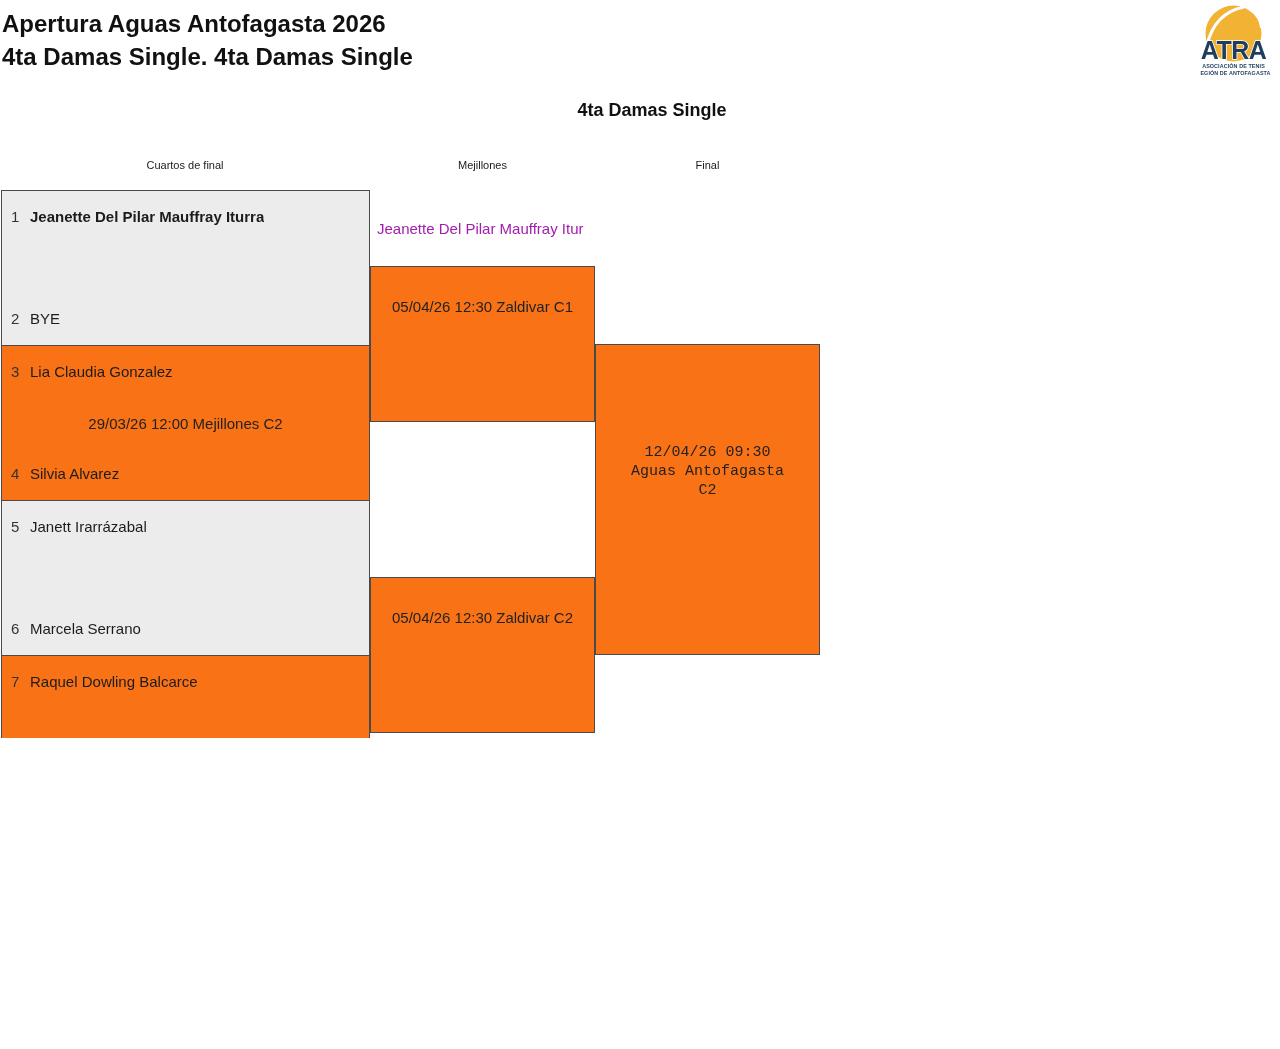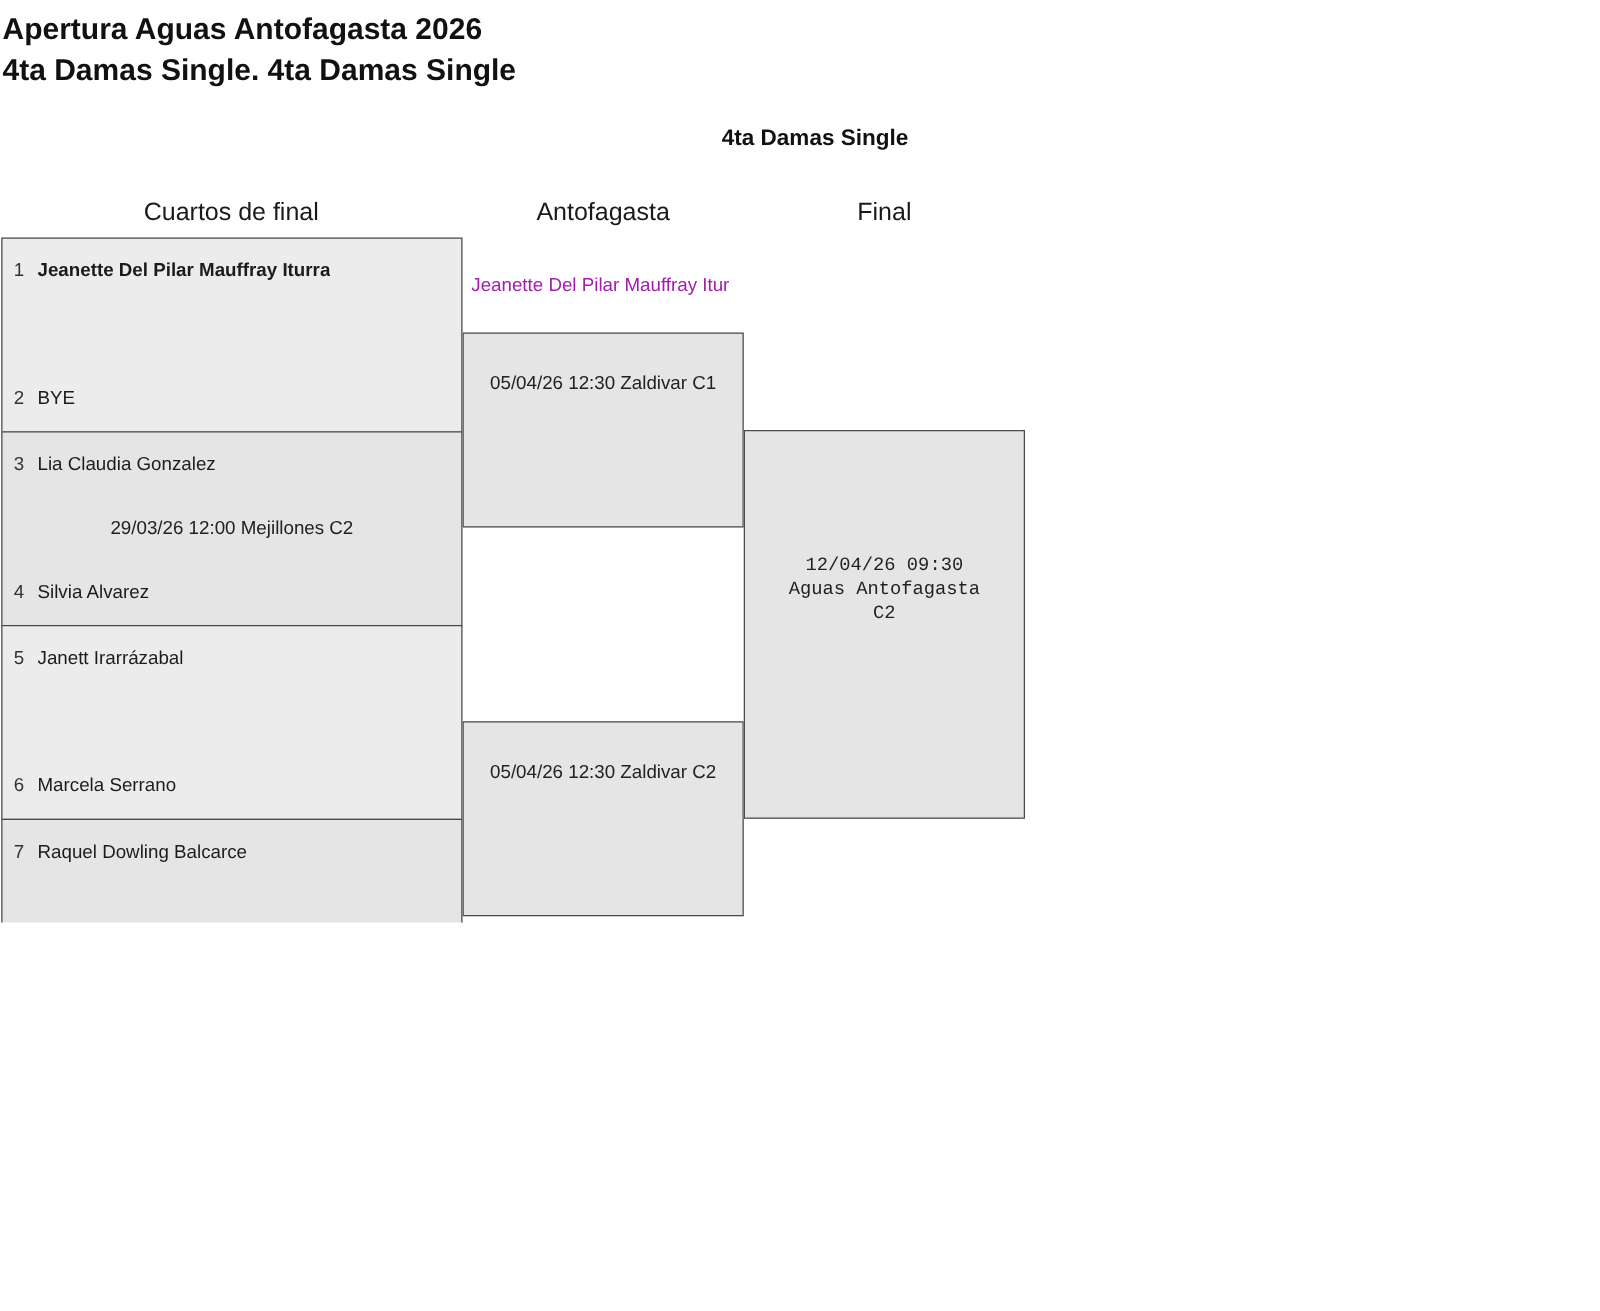--- a/index.html
+++ b/index.html
@@ -35,28 +35,28 @@
     font-size: 5.4px; font-weight: 700; letter-spacing: 0.1px;
   }
 
   .draw-heading {
     position: absolute; top: 100px; left: 12px; width: 1280px;
     text-align: center; font-size: 18px; font-weight: 700; color: #111;
   }
 
   .col-header {
     position: absolute; top: 159px; text-align: center;
-    font-size: 20px; font-weight: 500; color: #1a1a1a;
+    font-size: 11px; font-weight: 500; color: #1a1a1a;
   }
   .col-qf  { left: 0;     width: 370px; }
   .col-sf  { left: 370px; width: 225px; }
   .col-fin { left: 595px; width: 225px; }
 
   .match {
-    position: absolute; border: 1px solid #4a4a4a; background: #e5e5e5;
+    position: absolute; border: 1px solid #4a4a4a; background: #f97316;
   }
   .shaded { background: #ececec; }
 
   .qf  { left: 1px;   width: 369px; height: 156px; }
   .qf1 { top: 190px; } .qf2 { top: 345px; } .qf3 { top: 500px; } .qf4 { top: 655px; }
   .sf  { left: 370px; width: 225px; height: 156px; }
   .sf1 { top: 266px; } .sf2 { top: 577px; }
   .final-box { left: 595px; top: 344px; width: 225px; height: 311px; }
 
   .player {
@@ -90,27 +90,37 @@
   .advancer-2 { top: 530px; }
 </style>
 </head>
 <body>
 
 <div class="page">
 
   <h1 class="title">Apertura Aguas Antofagasta 2026</h1>
   <h2 class="subtitle">4ta Damas Single. 4ta Damas Single</h2>
 
+  <div class="logo">
+    <svg width="78" height="80" viewBox="0 0 78 80">
+      <circle cx="33.5" cy="31.5" r="28" fill="#F2B233"></circle>
+      <path d="M7,43 C12,22 24,9 44,5" fill="none" stroke="#ffffff" stroke-width="3"></path>
+      <path d="M49,4.5 C57,10 61,18 61.5,26" fill="none" stroke="#ffffff" stroke-width="3"></path>
+      <text class="logo-word" x="33.5" y="57" text-anchor="middle" fill="#1F3D5F">ATRA</text>
+      <text class="logo-small" x="33.5" y="66" text-anchor="middle" fill="#1F3D5F">ASOCIACIÓN DE TENIS</text>
+      <text class="logo-small" x="33.5" y="73" text-anchor="middle" fill="#1F3D5F">REGIÓN DE ANTOFAGASTA</text>
+    </svg>
+  </div>
 
   <div class="draw-heading">4ta Damas Single</div>
 
   <div class="bracket">
 
     <div class="col-header col-qf">Cuartos de final</div>
-    <div class="col-header col-sf">Antofagasta</div>
+    <div class="col-header col-sf">Mejillones</div>
     <div class="col-header col-fin">Final</div>
 
     <div class="match qf qf1 shaded">
       <div class="player player-top">
         <span class="seed">1</span>
         <span class="pname pname-bold">Jeanette Del Pilar Mauffray Iturra</span>
       </div>
       <div class="player player-bottom">
         <span class="seed">2</span>
         <span class="pname">BYE</span>

